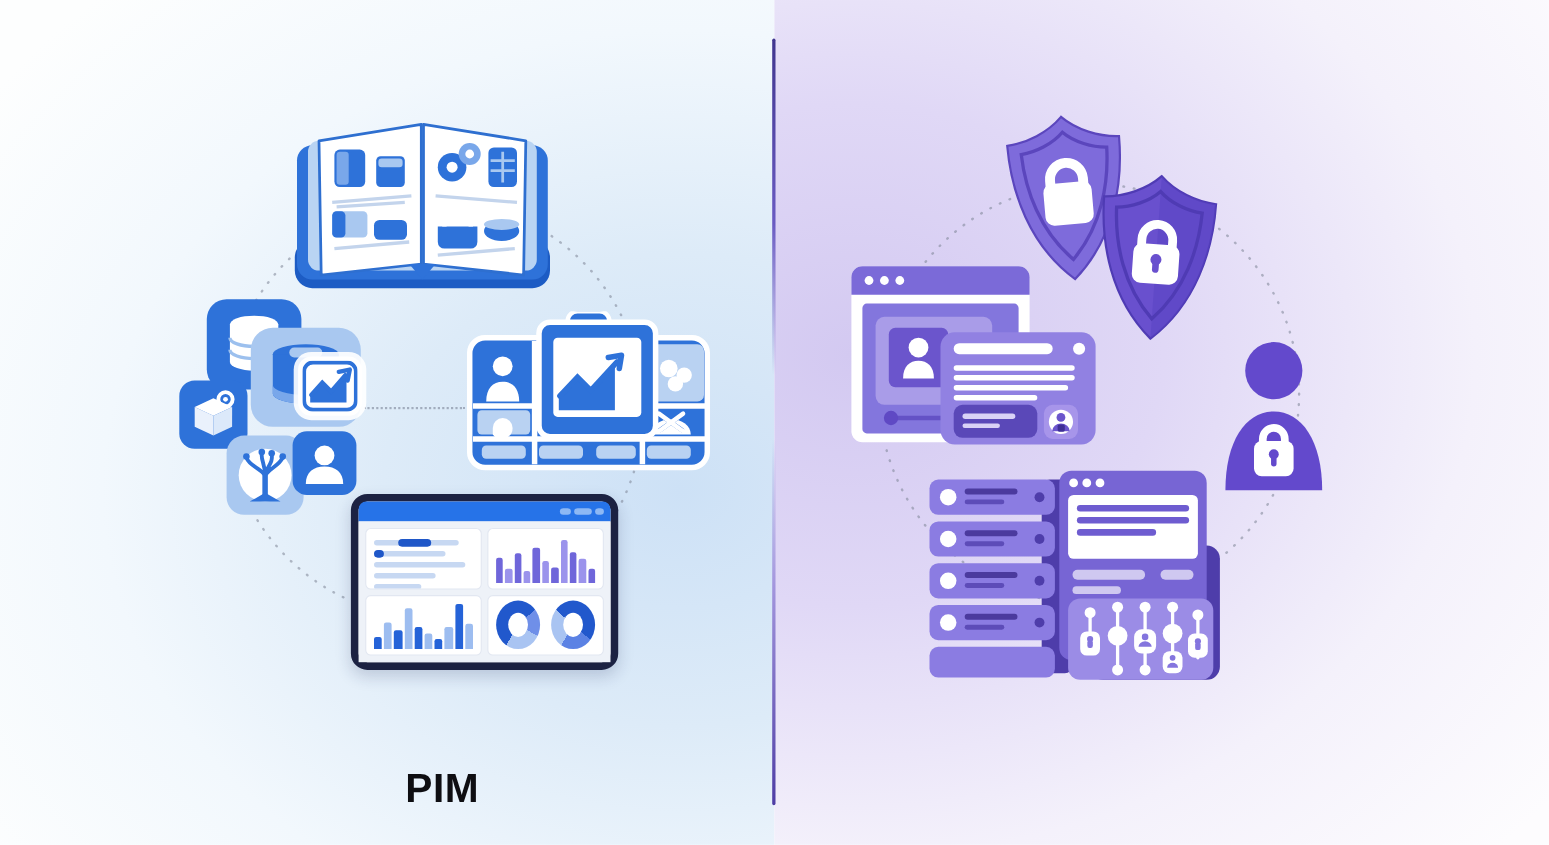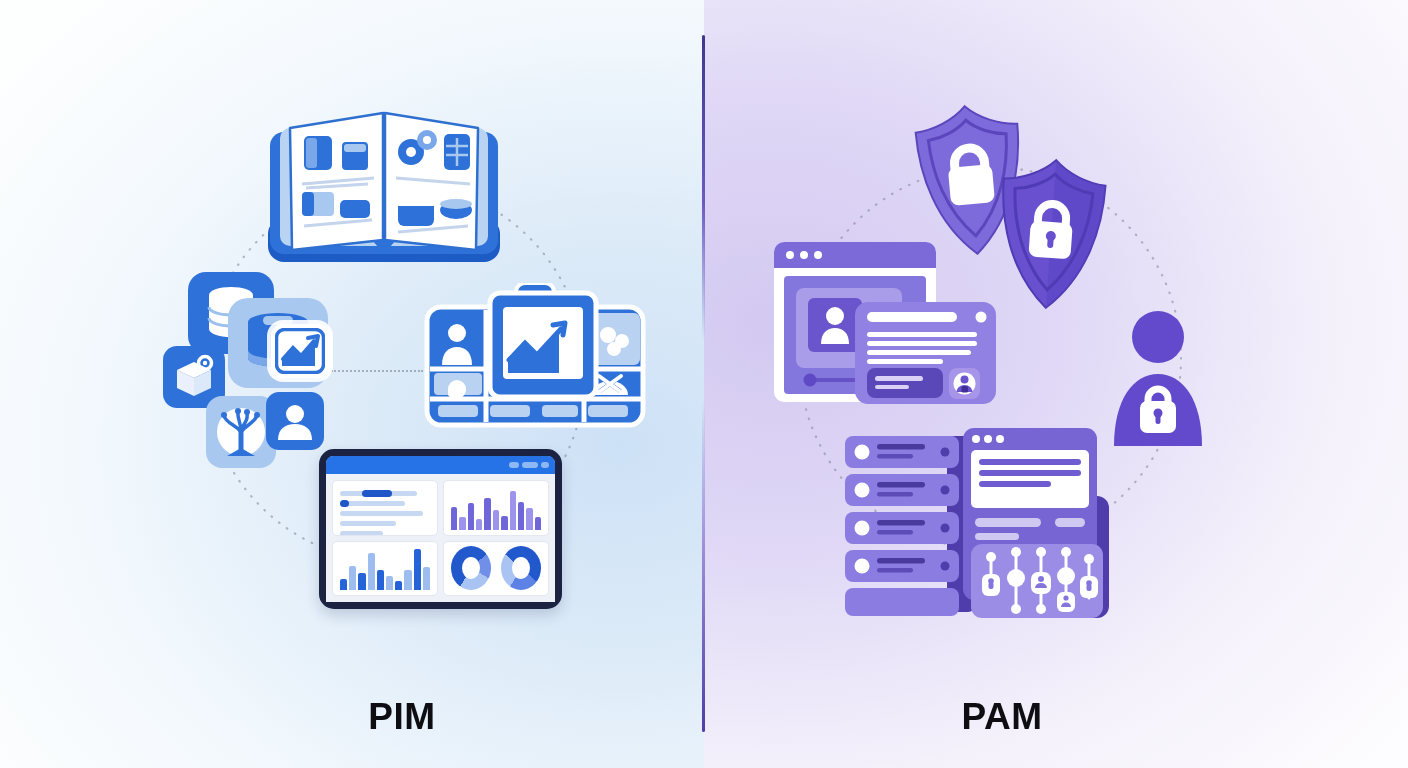--- a/index.html
+++ b/index.html
@@ -435,15 +435,14 @@
         <circle cx="80" cy="153" r="3"></circle>
           <path d="M74,162 a6,5 0 0 1 12,0 Z"></path>
         <circle cx="105" cy="172" r="2.6"></circle>
           <path d="M100,181 a5,4.5 0 0 1 10,0 Z"></path>
         <circle cx="128" cy="157" r="2.8"></circle>
           <rect x="125.5" y="158" width="5" height="7" rx="2"></rect>
       </g>
     </g>
   </svg>
 
-  <div class="section-label label-pam">PAM</div>
 
 </div>
 
 </body></html>

